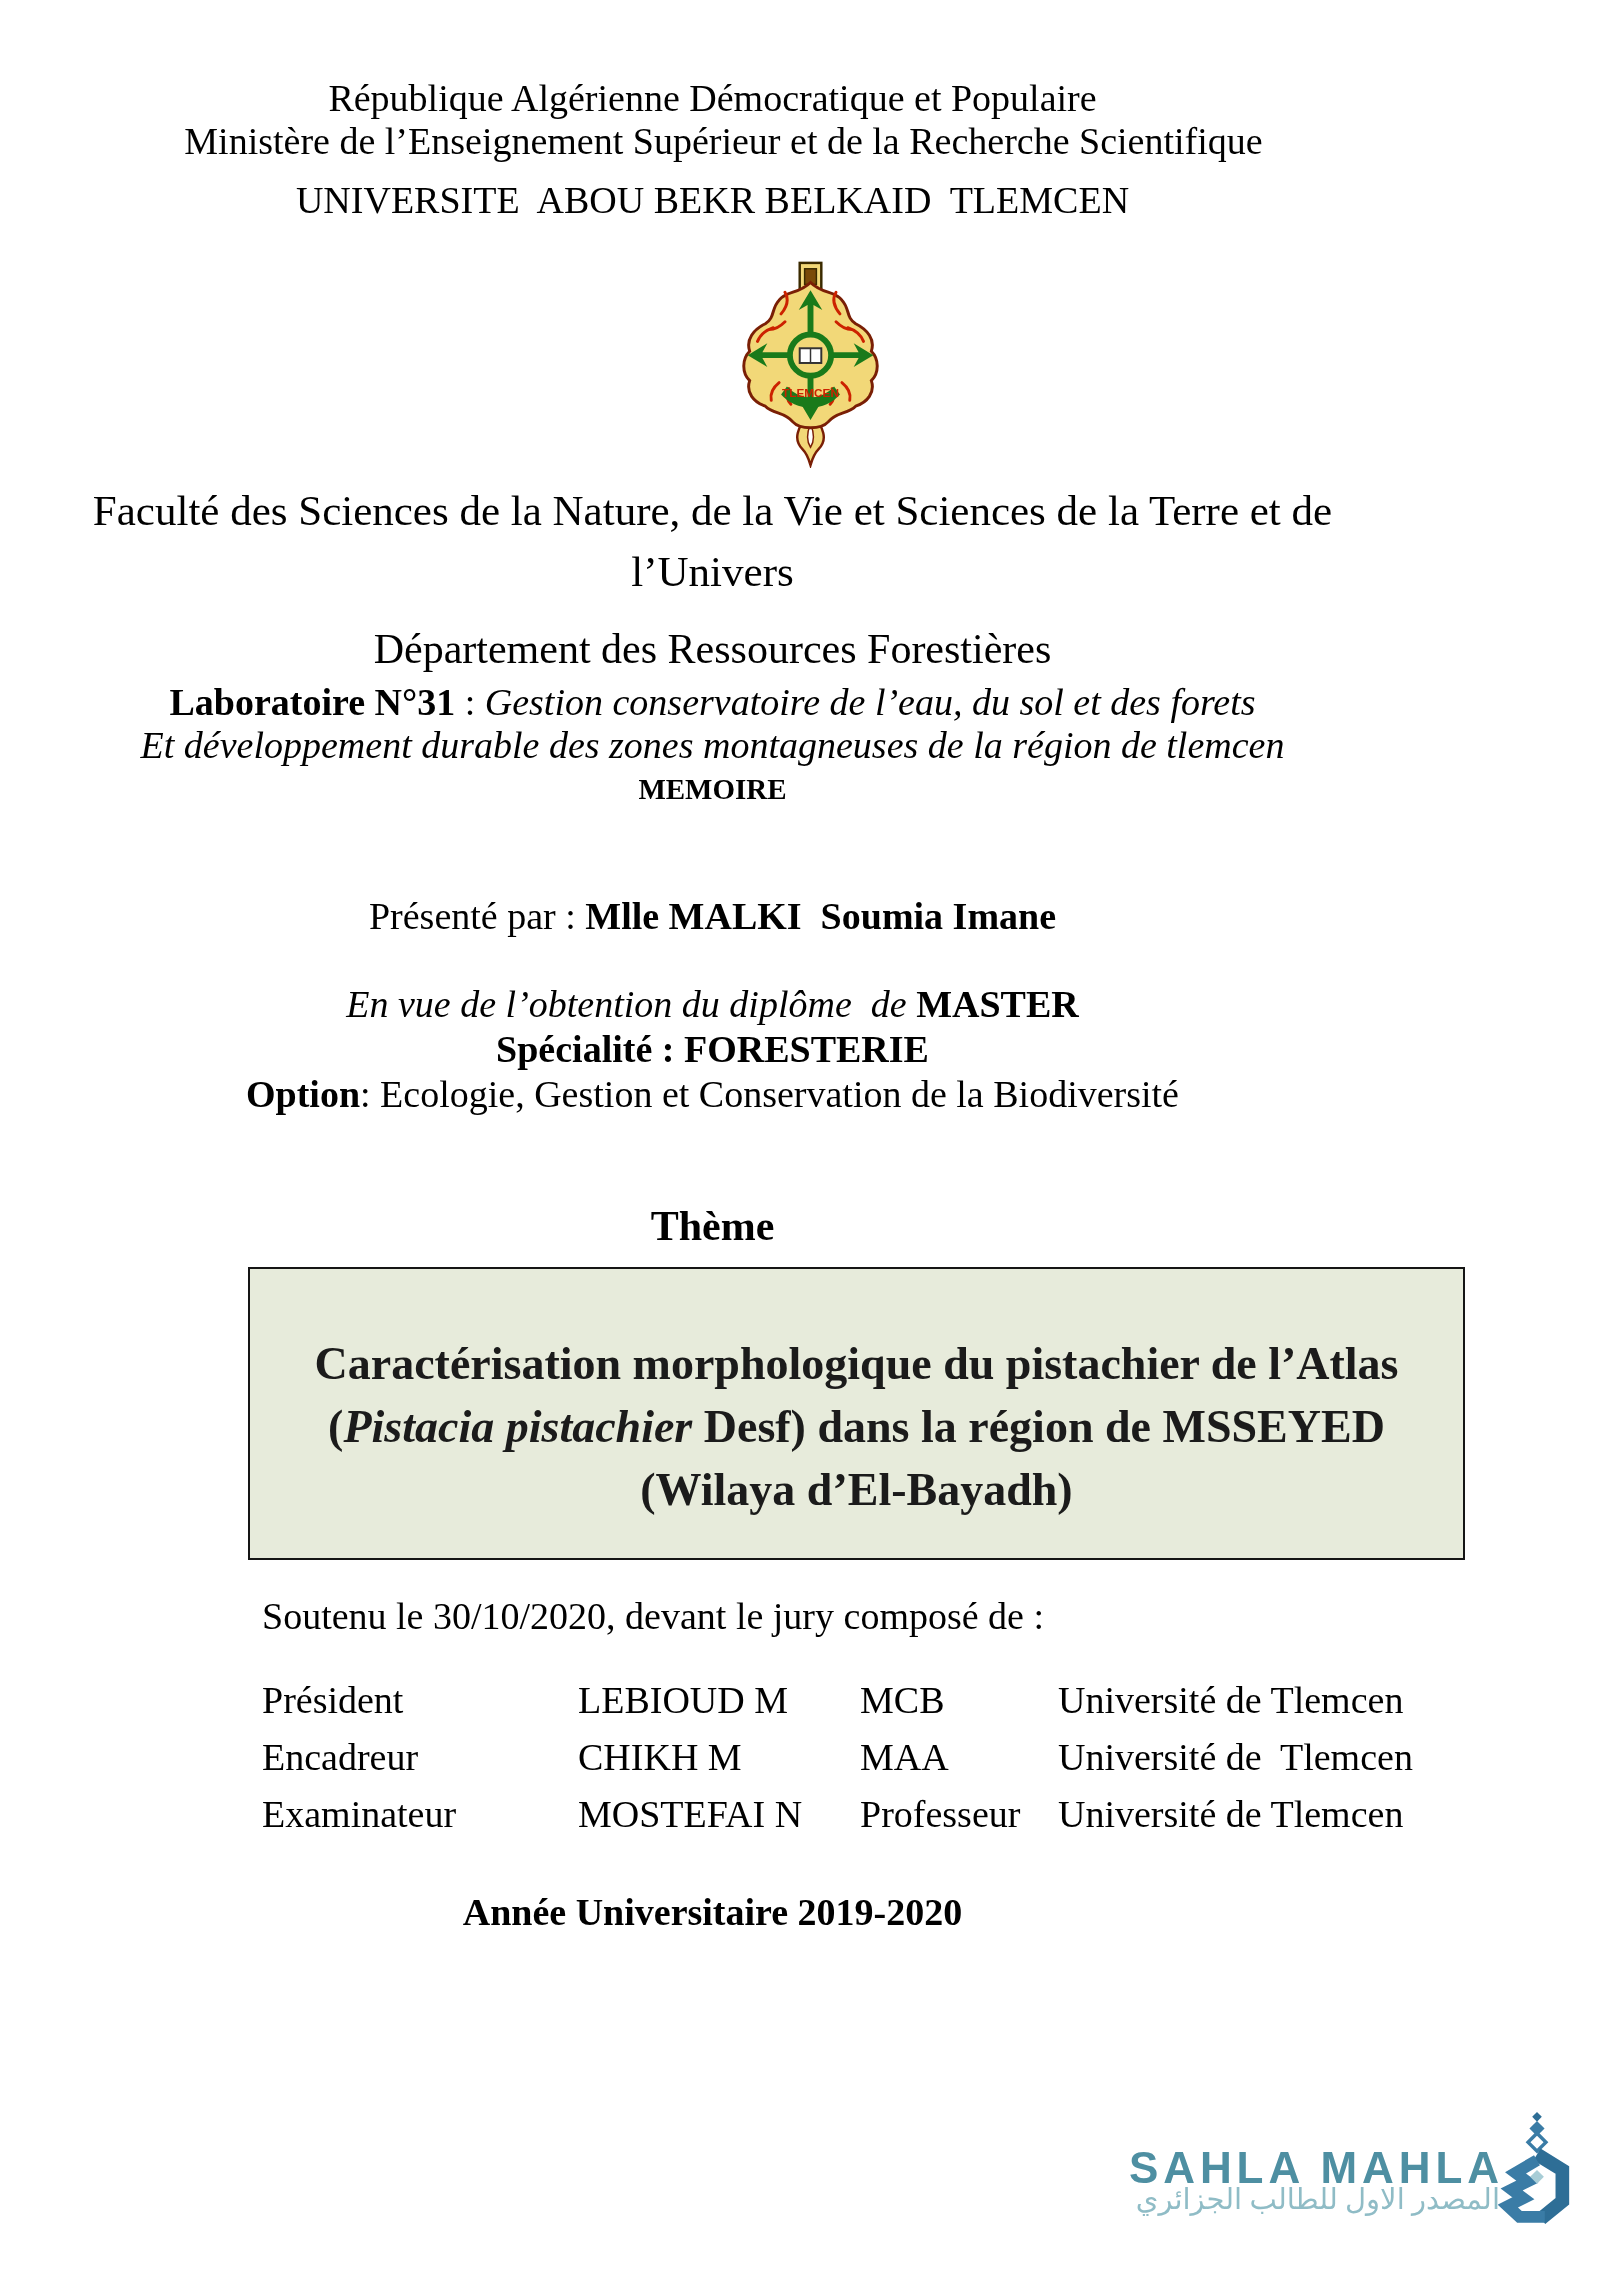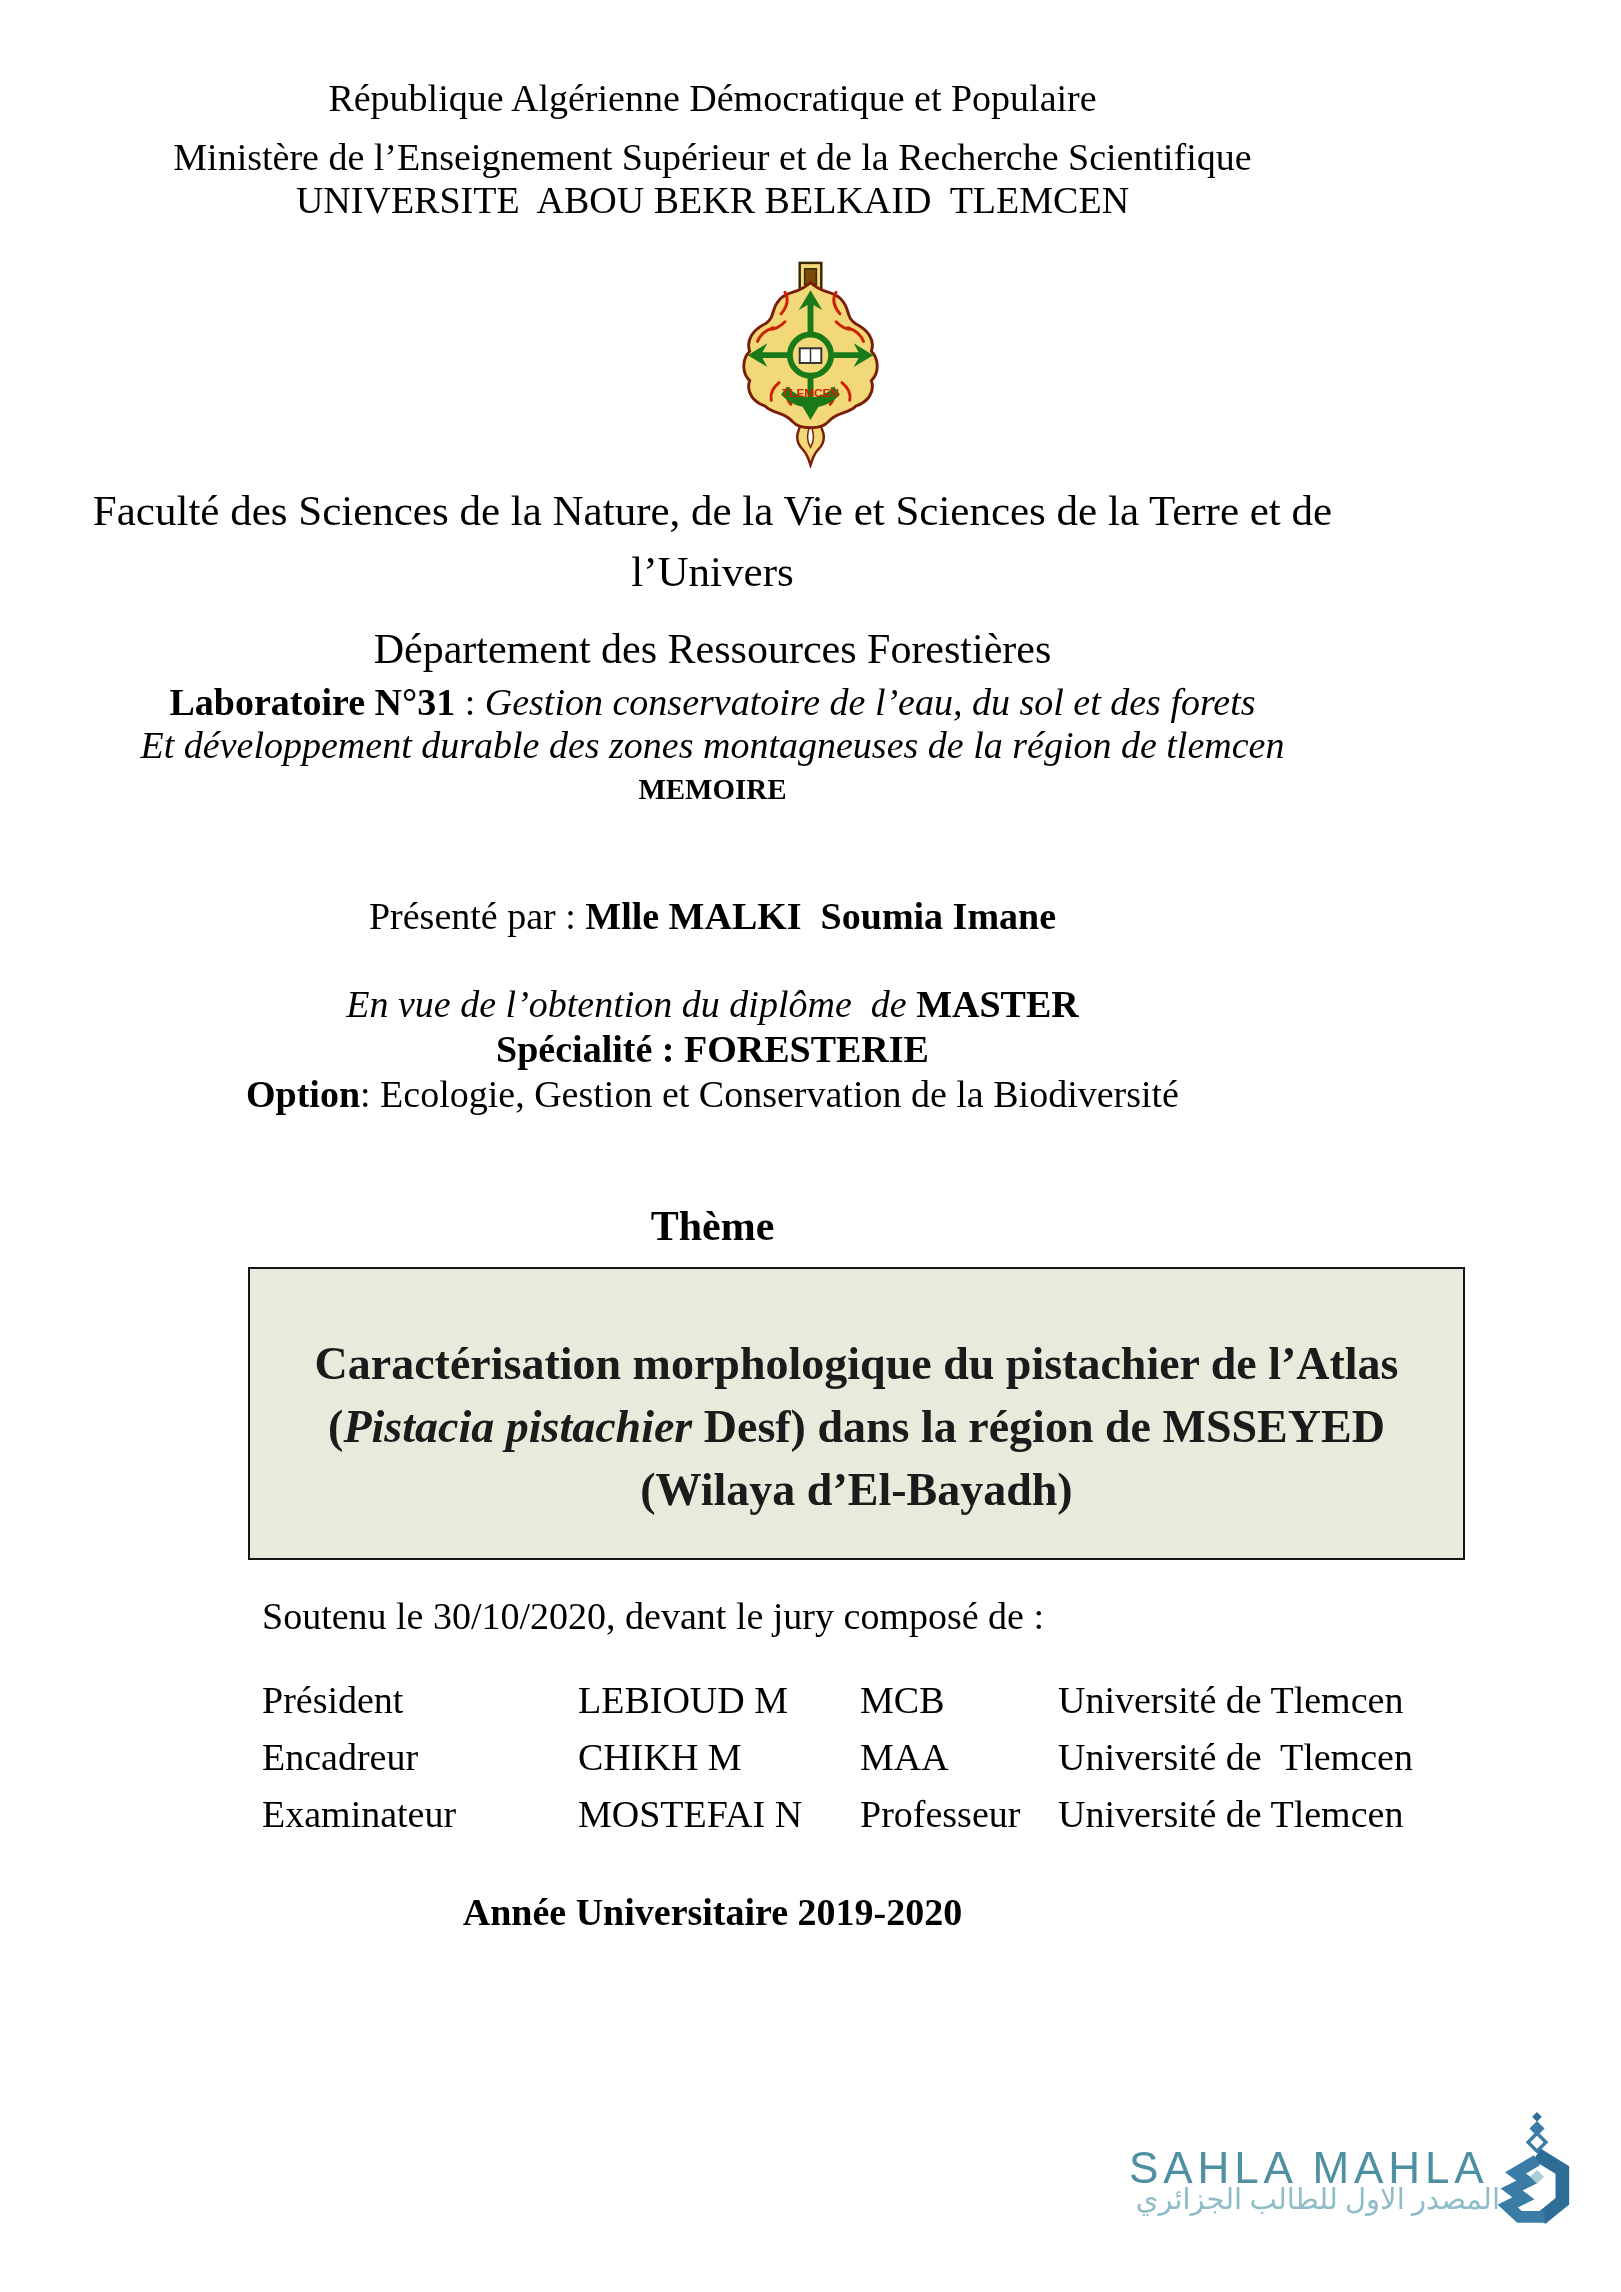--- a/index.html
+++ b/index.html
@@ -65,21 +65,21 @@
   .jr-role{left:0;}
   .jr-name{left:316px;}
   .jr-grade{left:598px;}
   .jr-univ{left:796px;}
   .brand-text{
     position:absolute;
     left:1129px;
     top:2143px;
     width:372px;
     font-family:"Liberation Sans", sans-serif;
-    font-weight:normal;
+    font-weight:bold;
     font-size:44px;
     letter-spacing:4.9px;
     text-align:left;
     white-space:pre;
   }
   .brand-tagline{
     position:absolute;
     left:1135px;
     top:2182px;
     width:365px;
@@ -90,21 +90,21 @@
   }
   .uni-logo{position:absolute;left:730px;top:257px;}
   .brand-icon{position:absolute;left:1498px;top:2111px;}
 </style>
 </head>
 <body>
 
 <div class="page">
 
   <div class="cline fs14" style="top:76px;">République Algérienne Démocratique et Populaire</div>
-  <div class="cline fs14" style="top:135px;">Ministère de l’Enseignement Supérieur et de la Recherche Scientifique</div>
+  <div class="cline fs14" style="top:119px;padding-left:11px;">Ministère de l’Enseignement Supérieur et de la Recherche Scientifique</div>
   <div class="cline fs14" style="top:178px;">UNIVERSITE  ABOU BEKR BELKAID  TLEMCEN</div>
 
   <div class="uni-logo">
     <svg width="162" height="211" viewBox="0 0 165 215">
 
       <path d="M82 158 C68 174 64 186 74 196 C78 200 80 205 82 212 C84 205 86 200 90 196 C100 186 96 174 82 158 Z" fill="#f2d878" stroke="#7a1f05" stroke-width="2.5"></path>
       <path d="M82 170 C78 180 78 188 82 194 C86 188 86 180 82 170 Z" fill="#ffffff" stroke="#7a1f05" stroke-width="1.5"></path>
 
       <rect x="71" y="6" width="22" height="36" fill="#f2d878" stroke="#3a2a00" stroke-width="2.5"></rect>
       <rect x="76" y="12" width="12" height="16" fill="#7a4a08" stroke="#3a2a00" stroke-width="1.5"></rect>

